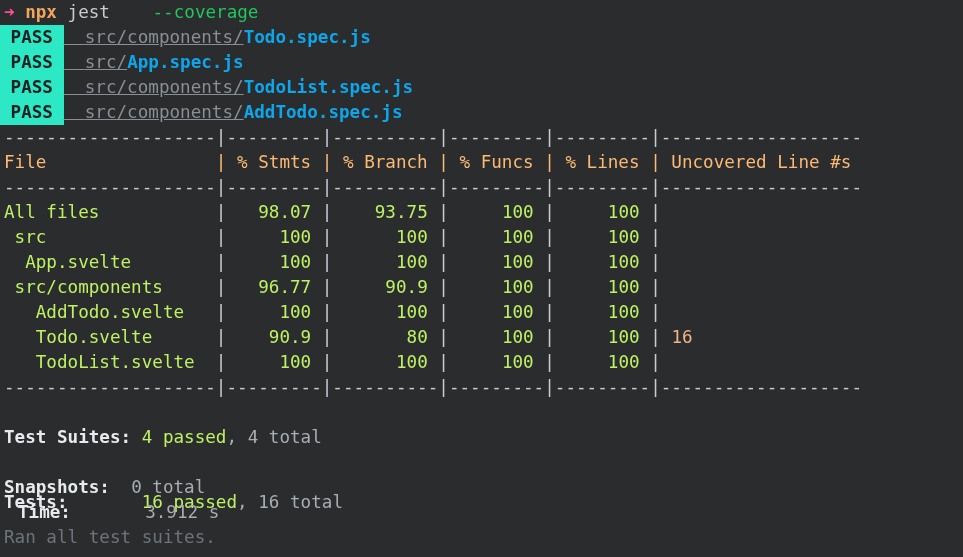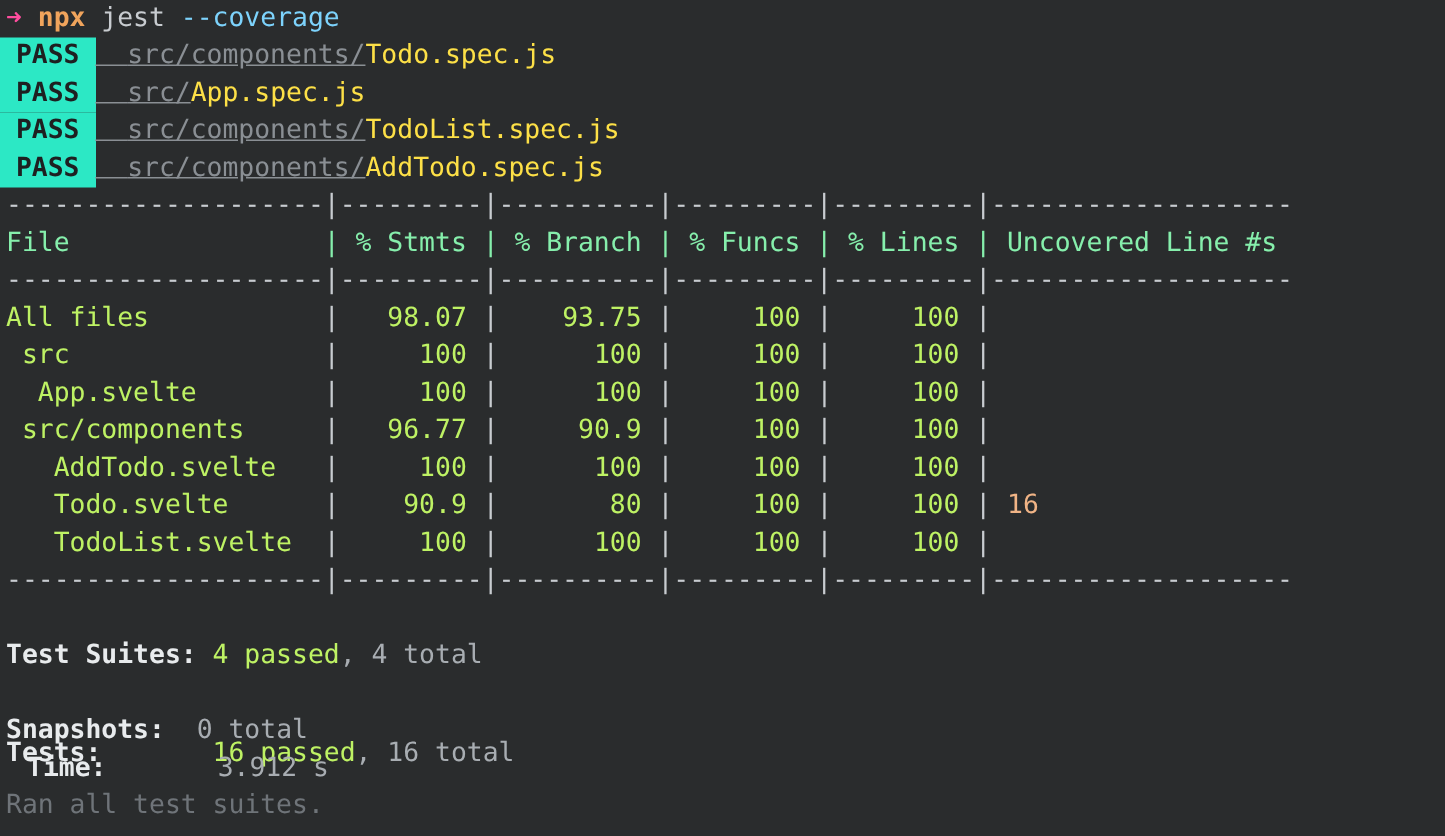--- a/index.html
+++ b/index.html
@@ -27,27 +27,27 @@
     white-space: pre;
     font-size: 17.6px;
     line-height: 25px;
     letter-spacing: 0px;
     font-family: "DejaVu Sans Mono", "Liberation Mono", monospace;
   }
   
   .c-arrow   { color: #ff4d9e; font-weight: bold; }
   .c-cmd     { color: #f0a45c; font-weight: bold; }
   .c-arg     { color: #c8ccd0; }
-  .c-flag    { color: #7dd3fc; }
+  .c-flag    { color: #22c55e; margin-left: 32px; }
   .c-dim     { color: #8a8f94; text-decoration: underline; }
   .c-dimmer  { color: #6f7479; }
-  .c-file    { color: #fde047; font-weight: normal; }
+  .c-file    { color: #0ea5e9; font-weight: bold; }
   .c-green   { color: #bef264; font-weight: normal; }
   .c-rule    { color: #c8ccd0; }
-  .c-hdr     { color: #86efac; }
+  .c-hdr     { color: #fdba74; }
   .c-peach   { color: #f0b486; }
   .c-label   { color: #e8ebed; font-weight: bold; }
   .c-total   { color: #a8adb2; }
 
   .badge-pass {
     background: #2ce8c5;
     color: #1e2021;
     font-weight: bold;
     padding: 0;
     display: inline-block;

